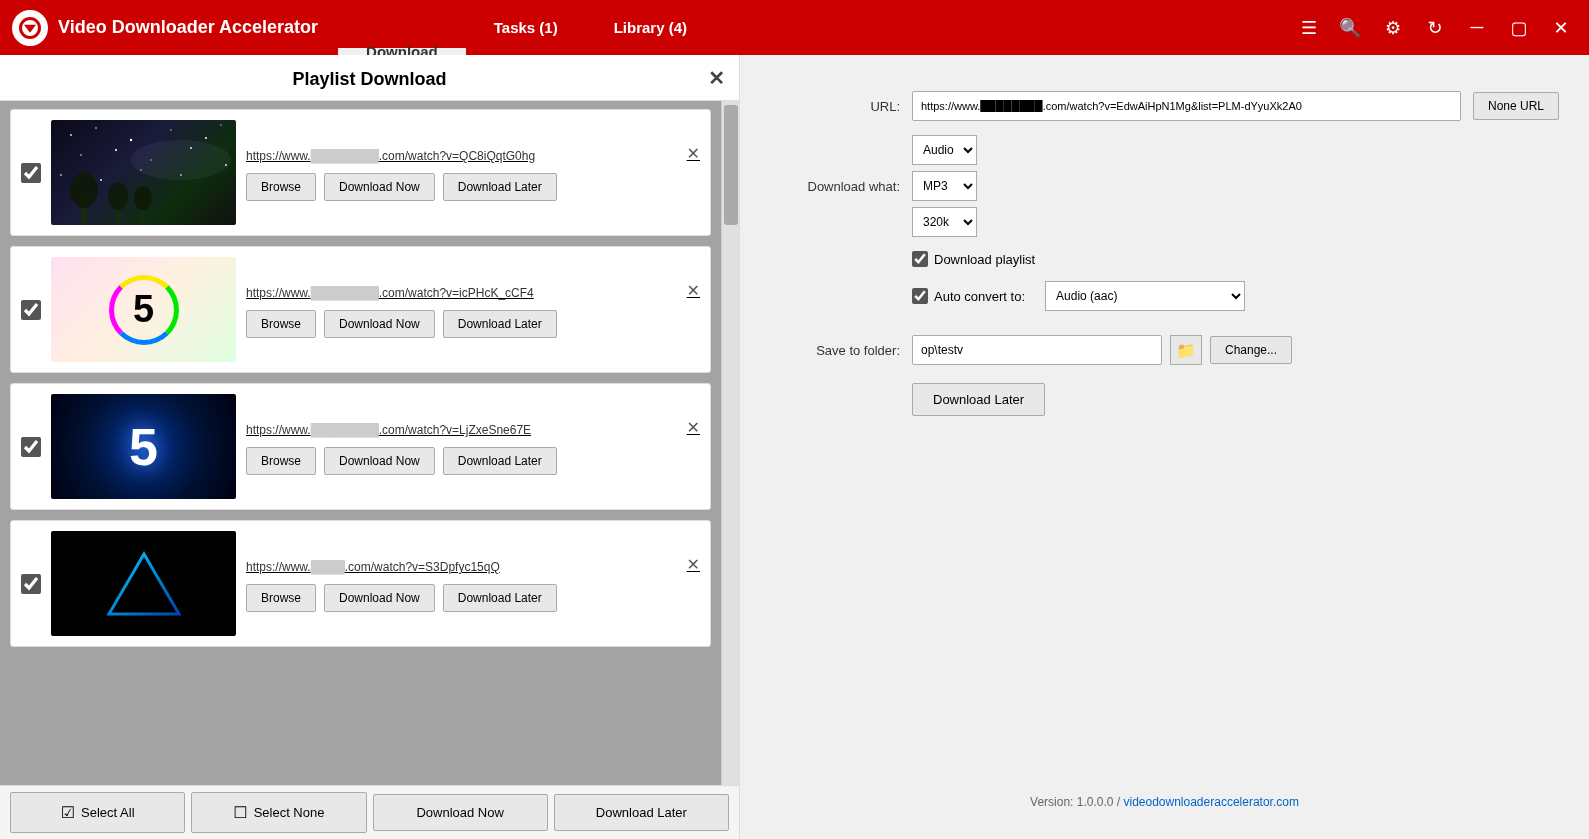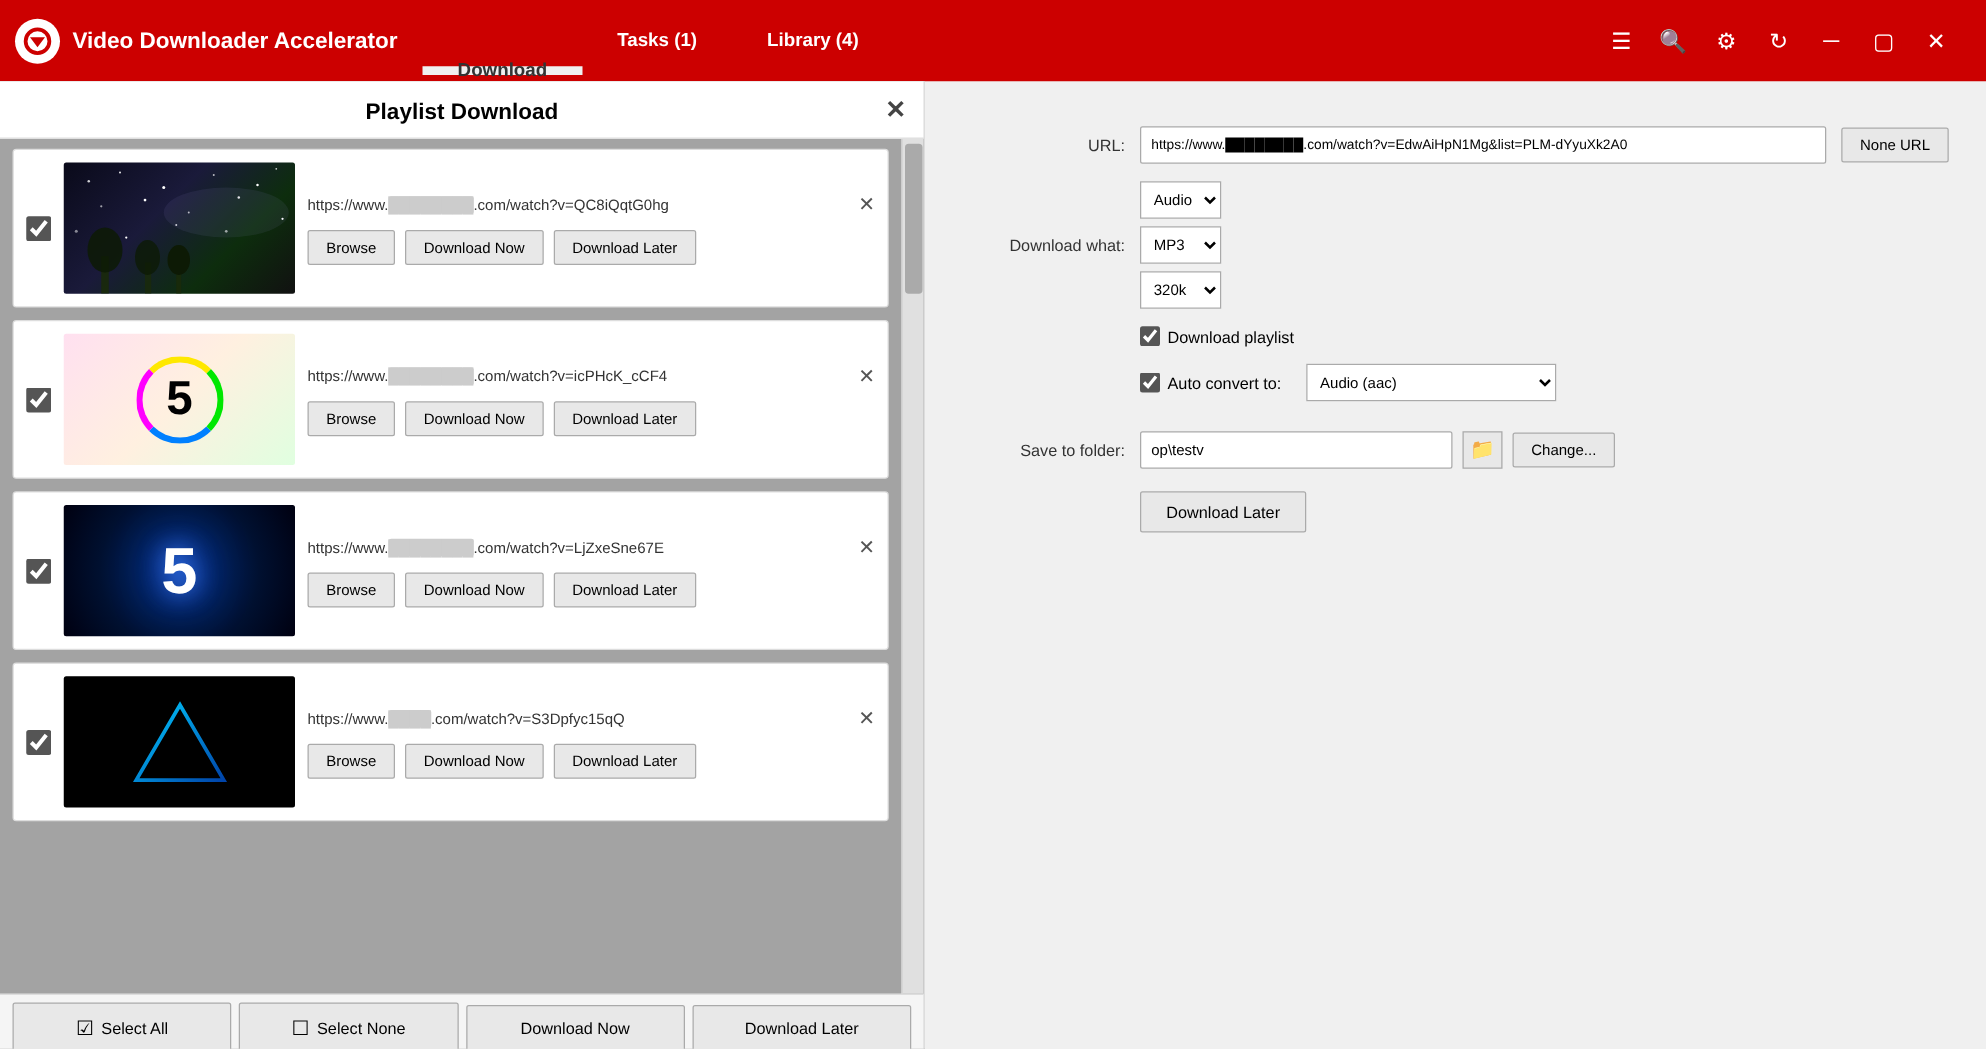--- a/index.html
+++ b/index.html
@@ -1,21 +1,21 @@
 <!DOCTYPE html>
 <html><head>
   <meta charset="utf-8">
   <style>
     * { box-sizing: border-box; margin: 0; padding: 0; }
     body { font-family: 'Segoe UI', Arial, sans-serif; font-size: 13px; background: #f0f0f0; overflow: hidden; width: 1589px; height: 839px; }
 
     
     .titlebar {
       display: flex; align-items: center; background: #cc0000; color: white;
-      height: 65px; padding: 0 12px 0 12px;
+      height: 55px; padding: 0 0 0 12px;
     }
     .app-logo {
       width: 36px; height: 36px; background: white; border-radius: 50%;
       display: flex; align-items: center; justify-content: center; margin-right: 10px; flex-shrink: 0;
     }
     .app-logo-inner {
       width: 22px; height: 22px; border: 3px solid #cc0000; border-radius: 50%;
       position: relative; display: flex; align-items: center; justify-content: center;
     }
     .app-logo-inner::after {
@@ -86,21 +86,21 @@
       font-size: 38px; font-weight: bold; color: #000;
     }
     .thumb-num-blue { color: white; text-shadow: 0 0 20px #4488ff, 0 0 40px #2244ff; }
 
     .item-content { flex: 1; display: flex; flex-direction: column; gap: 6px; }
     .item-url { font-size: 12px; color: #333; word-break: break-all; }
     .item-actions { display: flex; gap: 8px; margin-top: 4px; }
     .item-close {
       margin-left: auto; align-self: flex-start; cursor: pointer; font-size: 16px; color: #555;
     }
-    .item-url-row { display: flex; align-items: center; justify-content: space-between; }
+    .item-url-row { display: flex; align-items: flex-end; justify-content: space-between; text-decoration: underline; }
 
     .btn {
       padding: 6px 14px; border: 1px solid #aaa; background: #e8e8e8;
       cursor: pointer; font-size: 12px; border-radius: 2px;
     }
 
     
     .bottom-bar {
       display: flex; align-items: center; gap: 6px; padding: 10px 10px;
       background: #f5f5f5; border-top: 1px solid #ddd; height: 54px;
@@ -401,14 +401,19 @@
         <div class="folder-btn">📁</div>
         <button class="btn-change">Change...</button>
       </div>
     </div>
 
     <div class="form-row" style="margin-top:4px;">
       <span class="form-label"></span>
       <button class="download-later-btn">Download Later</button>
     </div>
 
+    <div class="version-row">
+      <span>Version: 1.0.0.0</span>
+      <span> / </span>
+      <a class="version-link" href="#">videodownloaderaccelerator.com</a>
+    </div>
   </div>
 </div>
 
 </body></html>

